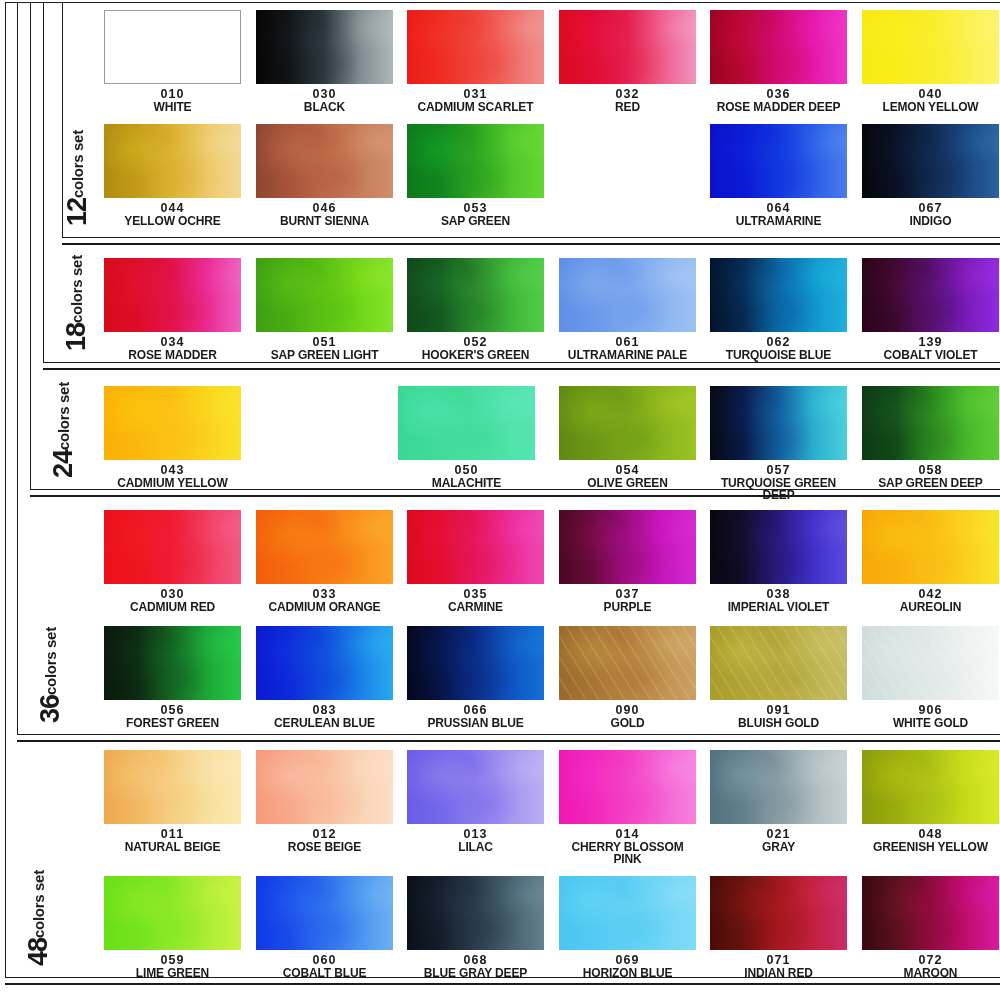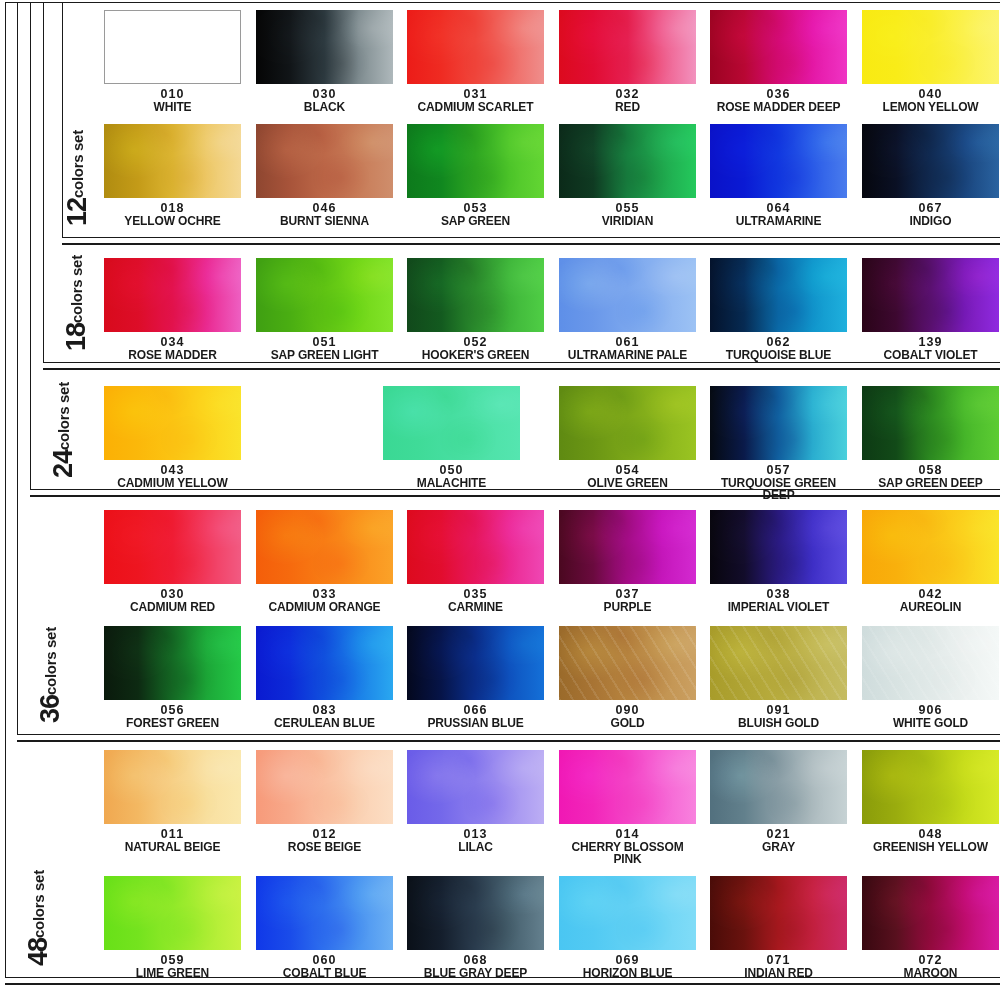--- a/index.html
+++ b/index.html
@@ -169,21 +169,21 @@
         <span class="sw-code">040</span>
         <span class="sw-name">LEMON YELLOW</span>
       </div>
     </div>
     <div class="swatch-cell" style="left: 104px; top: 124px; width: 137px; height: 108px;">
       <div class="swatch" title="044 YELLOW OCHRE">
         <div class="grad" style="background: linear-gradient(to right, rgb(176, 140, 16) 0%, rgb(196, 155, 24) 25%, rgb(220, 180, 49) 50%, rgb(238, 201, 105) 75%, rgb(244, 216, 148) 100%);"></div>
         <div class="tex" style="background: radial-gradient(40% 55% at 22% 35%, rgba(255, 255, 255, 0.55), transparent 70%), radial-gradient(30% 45% at 62% 72%, rgba(0, 0, 0, 0.35), transparent 72%), radial-gradient(35% 40% at 85% 25%, rgba(255, 255, 255, 0.4), transparent 70%), radial-gradient(25% 35% at 45% 15%, rgba(0, 0, 0, 0.25), transparent 75%);"></div>
       </div>
       <div class="swatch-meta">
-        <span class="sw-code">018</span>
+        <span class="sw-code">044</span>
         <span class="sw-name">YELLOW OCHRE</span>
       </div>
     </div>
     <div class="swatch-cell" style="left: 256px; top: 124px; width: 137px; height: 108px;">
       <div class="swatch" title="046 BURNT SIENNA">
         <div class="grad" style="background: linear-gradient(to right, rgb(142, 70, 48) 0%, rgb(168, 84, 58) 25%, rgb(189, 104, 72) 50%, rgb(200, 124, 88) 75%, rgb(207, 142, 108) 100%);"></div>
         <div class="tex" style="background: radial-gradient(40% 55% at 22% 35%, rgba(255, 255, 255, 0.55), transparent 70%), radial-gradient(30% 45% at 62% 72%, rgba(0, 0, 0, 0.35), transparent 72%), radial-gradient(35% 40% at 85% 25%, rgba(255, 255, 255, 0.4), transparent 70%), radial-gradient(25% 35% at 45% 15%, rgba(0, 0, 0, 0.25), transparent 75%);"></div>
       </div>
       <div class="swatch-meta">
         <span class="sw-code">046</span>
@@ -193,30 +193,20 @@
     <div class="swatch-cell" style="left: 407px; top: 124px; width: 137px; height: 108px;">
       <div class="swatch" title="053 SAP GREEN">
         <div class="grad" style="background: linear-gradient(to right, rgb(13, 122, 28) 0%, rgb(16, 135, 31) 25%, rgb(46, 166, 33) 50%, rgb(79, 198, 42) 75%, rgb(99, 214, 51) 100%);"></div>
         <div class="tex" style="background: radial-gradient(40% 55% at 22% 35%, rgba(255, 255, 255, 0.55), transparent 70%), radial-gradient(30% 45% at 62% 72%, rgba(0, 0, 0, 0.35), transparent 72%), radial-gradient(35% 40% at 85% 25%, rgba(255, 255, 255, 0.4), transparent 70%), radial-gradient(25% 35% at 45% 15%, rgba(0, 0, 0, 0.25), transparent 75%);"></div>
       </div>
       <div class="swatch-meta">
         <span class="sw-code">053</span>
         <span class="sw-name">SAP GREEN</span>
       </div>
     </div>
-    <div class="swatch-cell" style="left: 559px; top: 124px; width: 137px; height: 108px;">
-      <div class="swatch" title="055 VIRIDIAN">
-        <div class="grad" style="background: linear-gradient(to right, rgb(11, 42, 25) 0%, rgb(15, 58, 34) 25%, rgb(23, 128, 63) 50%, rgb(31, 168, 78) 75%, rgb(36, 201, 92) 100%);"></div>
-        <div class="tex" style="background: radial-gradient(40% 55% at 22% 35%, rgba(255, 255, 255, 0.55), transparent 70%), radial-gradient(30% 45% at 62% 72%, rgba(0, 0, 0, 0.35), transparent 72%), radial-gradient(35% 40% at 85% 25%, rgba(255, 255, 255, 0.4), transparent 70%), radial-gradient(25% 35% at 45% 15%, rgba(0, 0, 0, 0.25), transparent 75%);"></div>
-      </div>
-      <div class="swatch-meta">
-        <span class="sw-code">055</span>
-        <span class="sw-name">VIRIDIAN</span>
-      </div>
-    </div>
     <div class="swatch-cell" style="left: 710px; top: 124px; width: 137px; height: 108px;">
       <div class="swatch" title="064 ULTRAMARINE">
         <div class="grad" style="background: linear-gradient(to right, rgb(10, 18, 200) 0%, rgb(10, 26, 212) 25%, rgb(17, 56, 224) 50%, rgb(42, 92, 232) 75%, rgb(74, 124, 237) 100%);"></div>
         <div class="tex" style="background: radial-gradient(40% 55% at 22% 35%, rgba(255, 255, 255, 0.55), transparent 70%), radial-gradient(30% 45% at 62% 72%, rgba(0, 0, 0, 0.35), transparent 72%), radial-gradient(35% 40% at 85% 25%, rgba(255, 255, 255, 0.4), transparent 70%), radial-gradient(25% 35% at 45% 15%, rgba(0, 0, 0, 0.25), transparent 75%);"></div>
       </div>
       <div class="swatch-meta">
         <span class="sw-code">064</span>
         <span class="sw-name">ULTRAMARINE</span>
       </div>
     </div>
@@ -293,21 +283,21 @@
     <div class="swatch-cell" style="left: 104px; top: 386px; width: 137px; height: 108px;">
       <div class="swatch" title="043 CADMIUM YELLOW">
         <div class="grad" style="background: linear-gradient(to right, rgb(251, 176, 5) 0%, rgb(251, 184, 10) 25%, rgb(252, 196, 18) 50%, rgb(252, 212, 28) 75%, rgb(250, 227, 42) 100%);"></div>
         <div class="tex" style="background: radial-gradient(40% 55% at 22% 35%, rgba(255, 255, 255, 0.55), transparent 70%), radial-gradient(30% 45% at 62% 72%, rgba(0, 0, 0, 0.35), transparent 72%), radial-gradient(35% 40% at 85% 25%, rgba(255, 255, 255, 0.4), transparent 70%), radial-gradient(25% 35% at 45% 15%, rgba(0, 0, 0, 0.25), transparent 75%);"></div>
       </div>
       <div class="swatch-meta">
         <span class="sw-code">043</span>
         <span class="sw-name">CADMIUM YELLOW</span>
       </div>
     </div>
-    <div class="swatch-cell" style="left: 383px; top: 386px; width: 137px; height: 108px;">
+    <div class="swatch-cell" style="left: 398px; top: 386px; width: 137px; height: 108px;">
       <div class="swatch" title="050 MALACHITE">
         <div class="grad" style="background: linear-gradient(to right, rgb(58, 216, 148) 0%, rgb(63, 219, 152) 25%, rgb(70, 222, 160) 50%, rgb(78, 226, 168) 75%, rgb(85, 229, 176) 100%);"></div>
         <div class="tex" style="background: radial-gradient(40% 55% at 22% 35%, rgba(255, 255, 255, 0.55), transparent 70%), radial-gradient(30% 45% at 62% 72%, rgba(0, 0, 0, 0.35), transparent 72%), radial-gradient(35% 40% at 85% 25%, rgba(255, 255, 255, 0.4), transparent 70%), radial-gradient(25% 35% at 45% 15%, rgba(0, 0, 0, 0.25), transparent 75%);"></div>
       </div>
       <div class="swatch-meta">
         <span class="sw-code">050</span>
         <span class="sw-name">MALACHITE</span>
       </div>
     </div>
     <div class="swatch-cell" style="left: 559px; top: 386px; width: 137px; height: 108px;">

